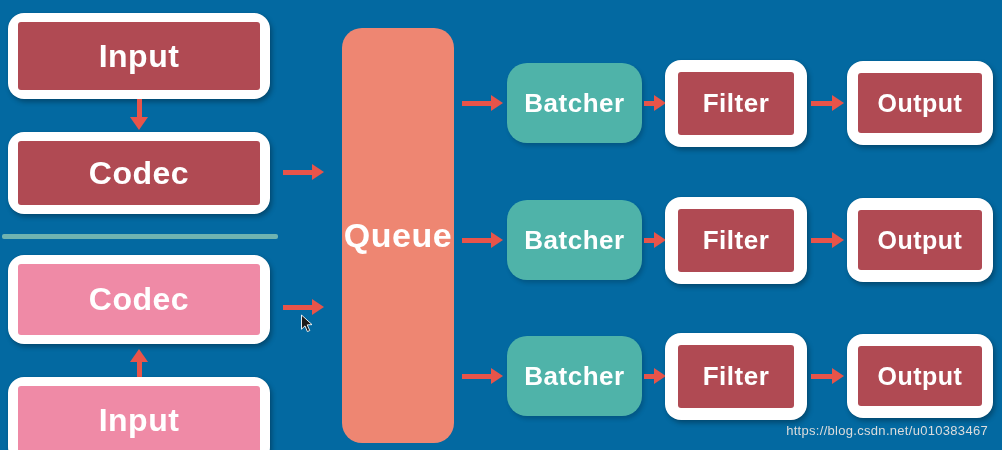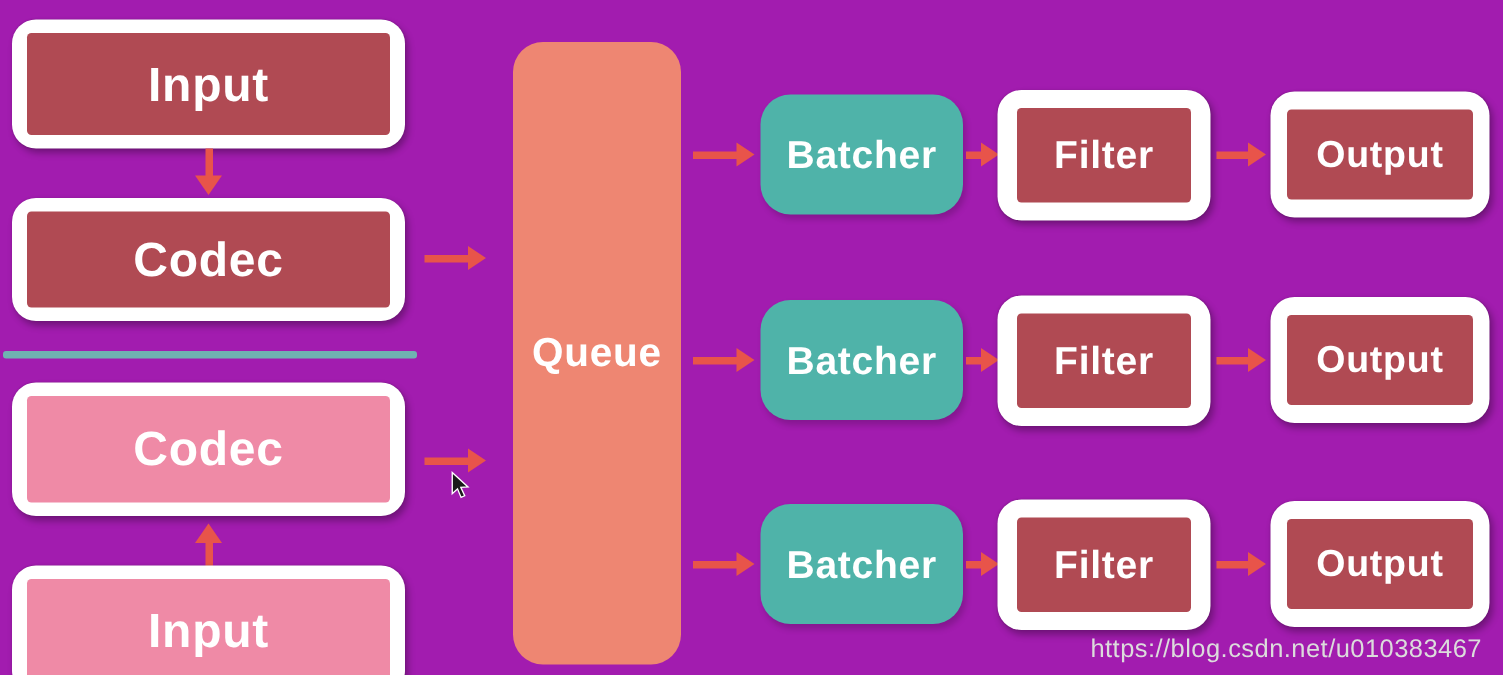--- a/index.html
+++ b/index.html
@@ -1,20 +1,20 @@
 <!DOCTYPE html>
 <html style="--dark-red: #b04a53; --pink: #ef8aa6; --teal: #4fb3a9; --salmon: #ee8672; --arrow-red: #e8544a; --divider-teal: #6fb3b1; --watermark-gray: #dcdcdc; --label-white: #ffffff;"><head>
 <meta charset="utf-8">
 <style>
   html, body { margin: 0; padding: 0; background: #ffffff; }
   #stage {
     position: relative;
     width: 1002px;
     height: 450px;
-    background: #a21caf;
+    background: #0369a1;
     overflow: hidden;
     font-family: "Liberation Sans", sans-serif;
   }
 
   
   .wbox {
     position: absolute;
     background: #ffffff;
     border-radius: 16px;
     box-shadow: 2px 3px 5px rgba(0,0,0,0.30), 0 0 1px rgba(0,0,0,0.15);
@@ -37,21 +37,21 @@
 
   .lbl {
     color: var(--label-white, #ffffff);
     font-weight: bold;
     letter-spacing: 0.5px;
     white-space: nowrap;
   }
   .lbl-32 { font-size: 32px; }
   .lbl-30 { font-size: 26px; }
   .lbl-29 { font-size: 25px; }
-  .lbl-27 { font-size: 27px; }
+  .lbl-27 { font-size: 34px; }
   .lbl-26 { font-size: 26px; }
 
   
   .block {
     position: absolute;
     display: flex;
     align-items: center;
     justify-content: center;
   }
   .batcher {
@@ -110,21 +110,21 @@
     position: absolute;
     left: 2px; top: 234px;
     width: 276px; height: 5px;
     border-radius: 2px;
     background: var(--divider-teal, #6fb3b1);
   }
 
   .watermark {
     position: absolute;
     right: 14px; top: 423px;
-    font-size: 17px;
+    font-size: 13px;
     letter-spacing: 0.3px;
     color: var(--watermark-gray, #dcdcdc);
   }
 
   .cursor { position: absolute; left: 300px; top: 314px; }
 </style>
 </head>
 <body>
 
 <div id="stage">

